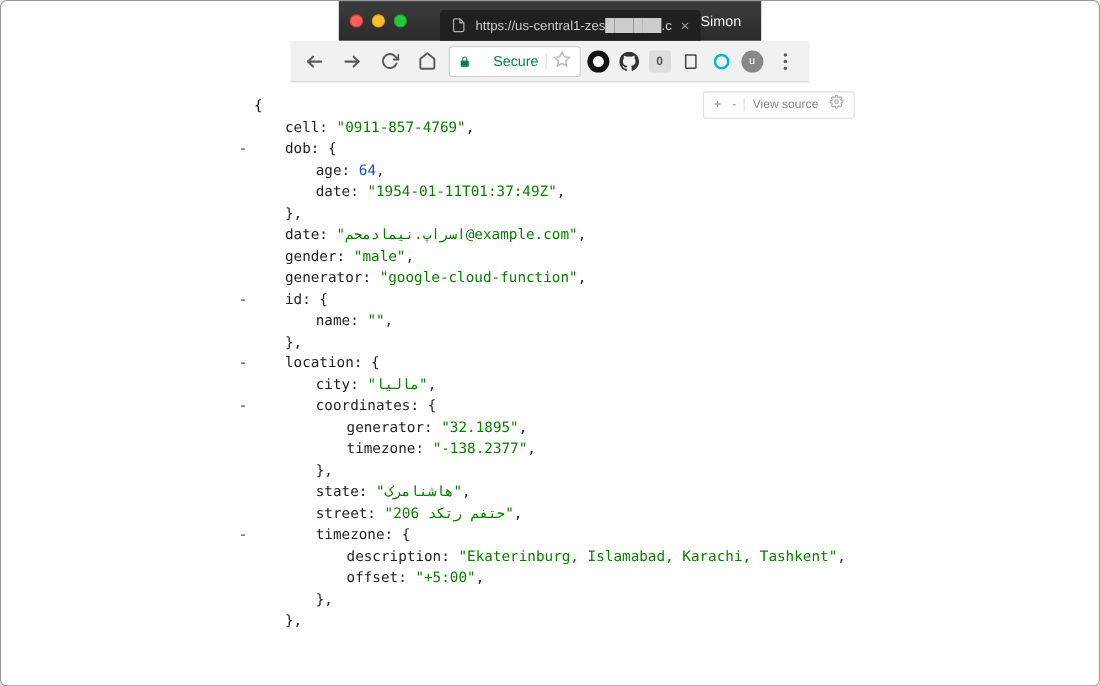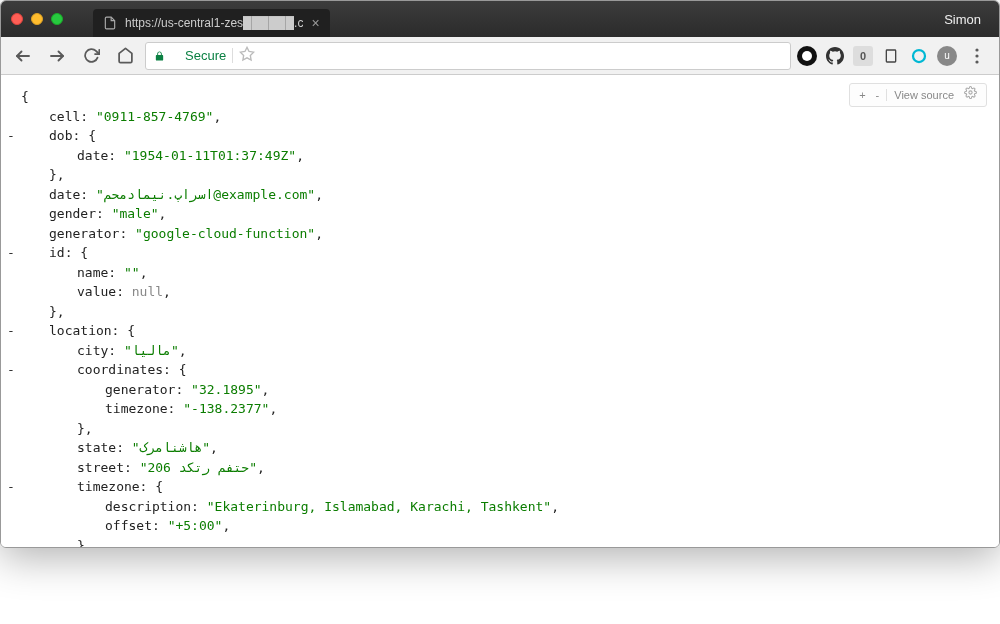--- a/index.html
+++ b/index.html
@@ -5,27 +5,28 @@
     * { margin: 0; padding: 0; box-sizing: border-box; }
     body {
       font-family: -apple-system, BlinkMacSystemFont, "Segoe UI", sans-serif;
       width: 1000px;
       height: 624px;
       overflow: hidden;
       background: #fff;
     }
     .browser-window {
       width: 1000px;
-      height: 548px;
+      height: 624px;
       border-radius: 6px;
       overflow: hidden;
       box-shadow: 0 10px 40px rgba(0,0,0,0.3);
       display: flex;
       flex-direction: column;
       border: 1px solid #999;
+      align-items: center;
     }
     .title-bar {
       height: 36px;
       background: linear-gradient(to bottom, #3c3c3c, #2b2b2b);
       display: flex;
       align-items: center;
       padding: 0 10px;
       position: relative;
     }
     .traffic-lights {
@@ -331,30 +332,30 @@
           </svg>
       </span>
     </div>
 
     <div>
       <div class="json-line ind0"><span class="punct">{</span></div>
 
       <div class="json-line ind1"><span class="key">cell:</span> <span class="string">"0911-857-4769"</span><span class="punct">,</span></div>
 
       <div class="json-line ind1 line-with-toggle"><span class="toggle">-</span><span class="key">dob:</span> <span class="punct">{</span></div>
+      <div class="json-line ind2"><span class="key">age:</span> <span class="number">64</span><span class="punct">,</span></div>
       <div class="json-line ind2"><span class="key">date:</span> <span class="string">"1954-01-11T01:37:49Z"</span><span class="punct">,</span></div>
       <div class="json-line ind1"><span class="punct">},</span></div>
 
       <div class="json-line ind1"><span class="key">date:</span> <span class="string"><bdo dir="ltr">"محمدامین.پارسا@example.com"</bdo></span><span class="punct">,</span></div>
       <div class="json-line ind1"><span class="key">gender:</span> <span class="string">"male"</span><span class="punct">,</span></div>
       <div class="json-line ind1"><span class="key">generator:</span> <span class="string">"google-cloud-function"</span><span class="punct">,</span></div>
 
       <div class="json-line ind1 line-with-toggle"><span class="toggle">-</span><span class="key">id:</span> <span class="punct">{</span></div>
       <div class="json-line ind2"><span class="key">name:</span> <span class="string">""</span><span class="punct">,</span></div>
-      <div class="json-line ind2"><span class="key">value:</span> <span class="null">null</span><span class="punct">,</span></div>
       <div class="json-line ind1"><span class="punct">},</span></div>
 
       <div class="json-line ind1 line-with-toggle"><span class="toggle">-</span><span class="key">location:</span> <span class="punct">{</span></div>
       <div class="json-line ind2"><span class="key">city:</span> <span class="string"><bdo dir="ltr">"ایلام"</bdo></span><span class="punct">,</span></div>
 
       <div class="json-line ind2 line-with-toggle"><span class="toggle">-</span><span class="key">coordinates:</span> <span class="punct">{</span></div>
       <div class="json-line ind3"><span class="key">generator:</span> <span class="string">"32.1895"</span><span class="punct">,</span></div>
       <div class="json-line ind3"><span class="key">timezone:</span> <span class="string">"-138.2377"</span><span class="punct">,</span></div>
       <div class="json-line ind2"><span class="punct">},</span></div>
 

